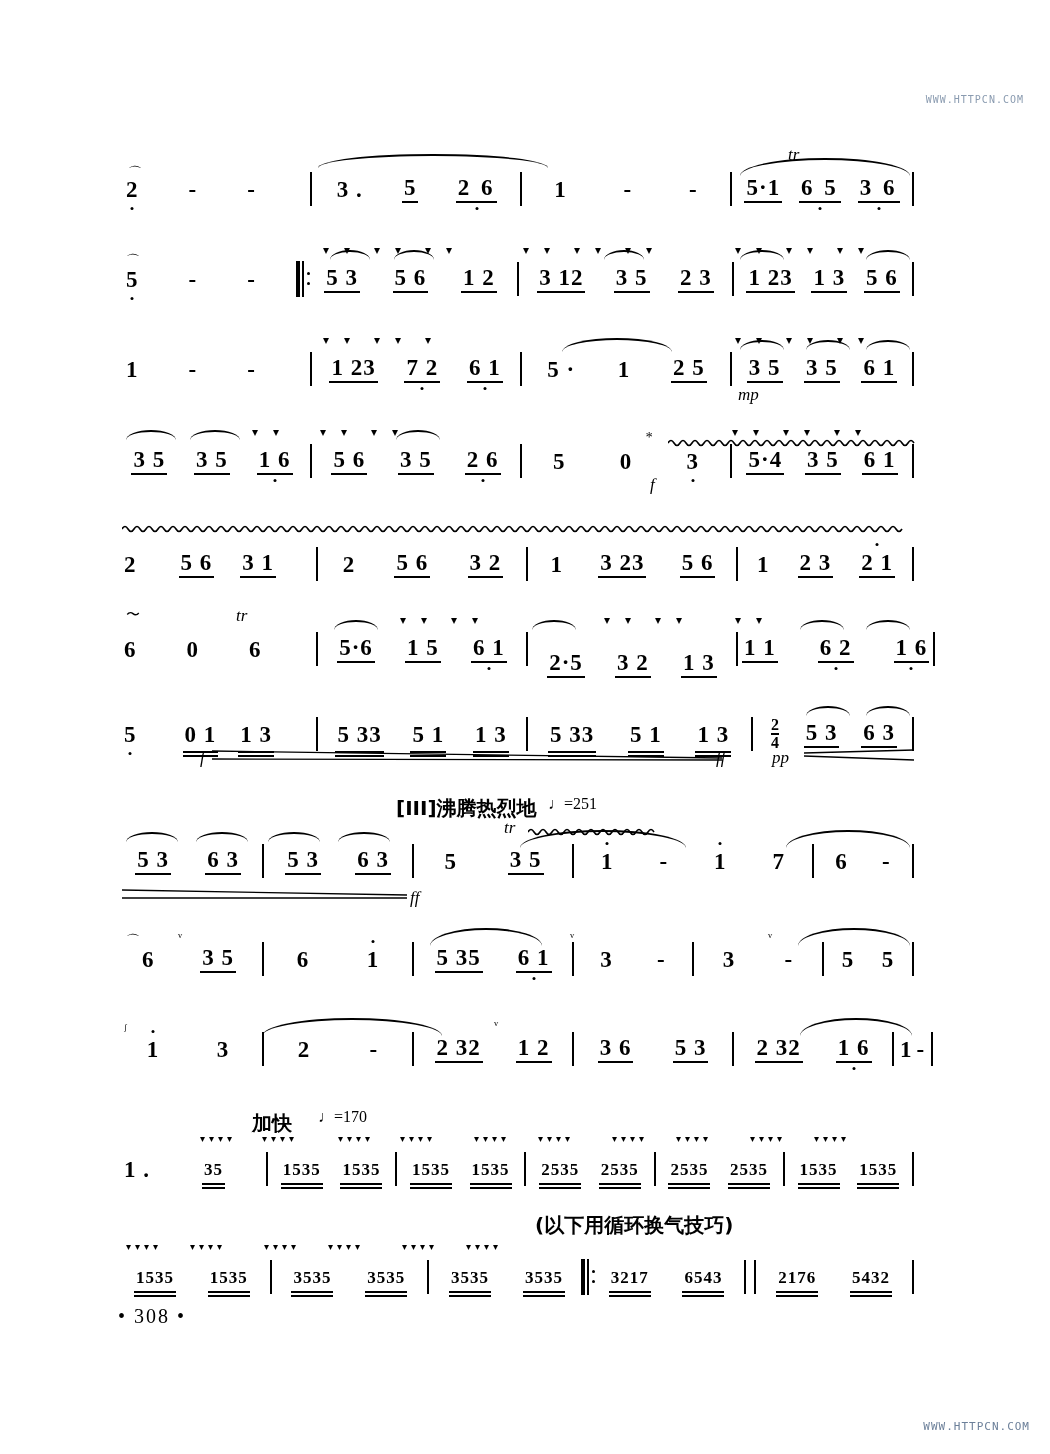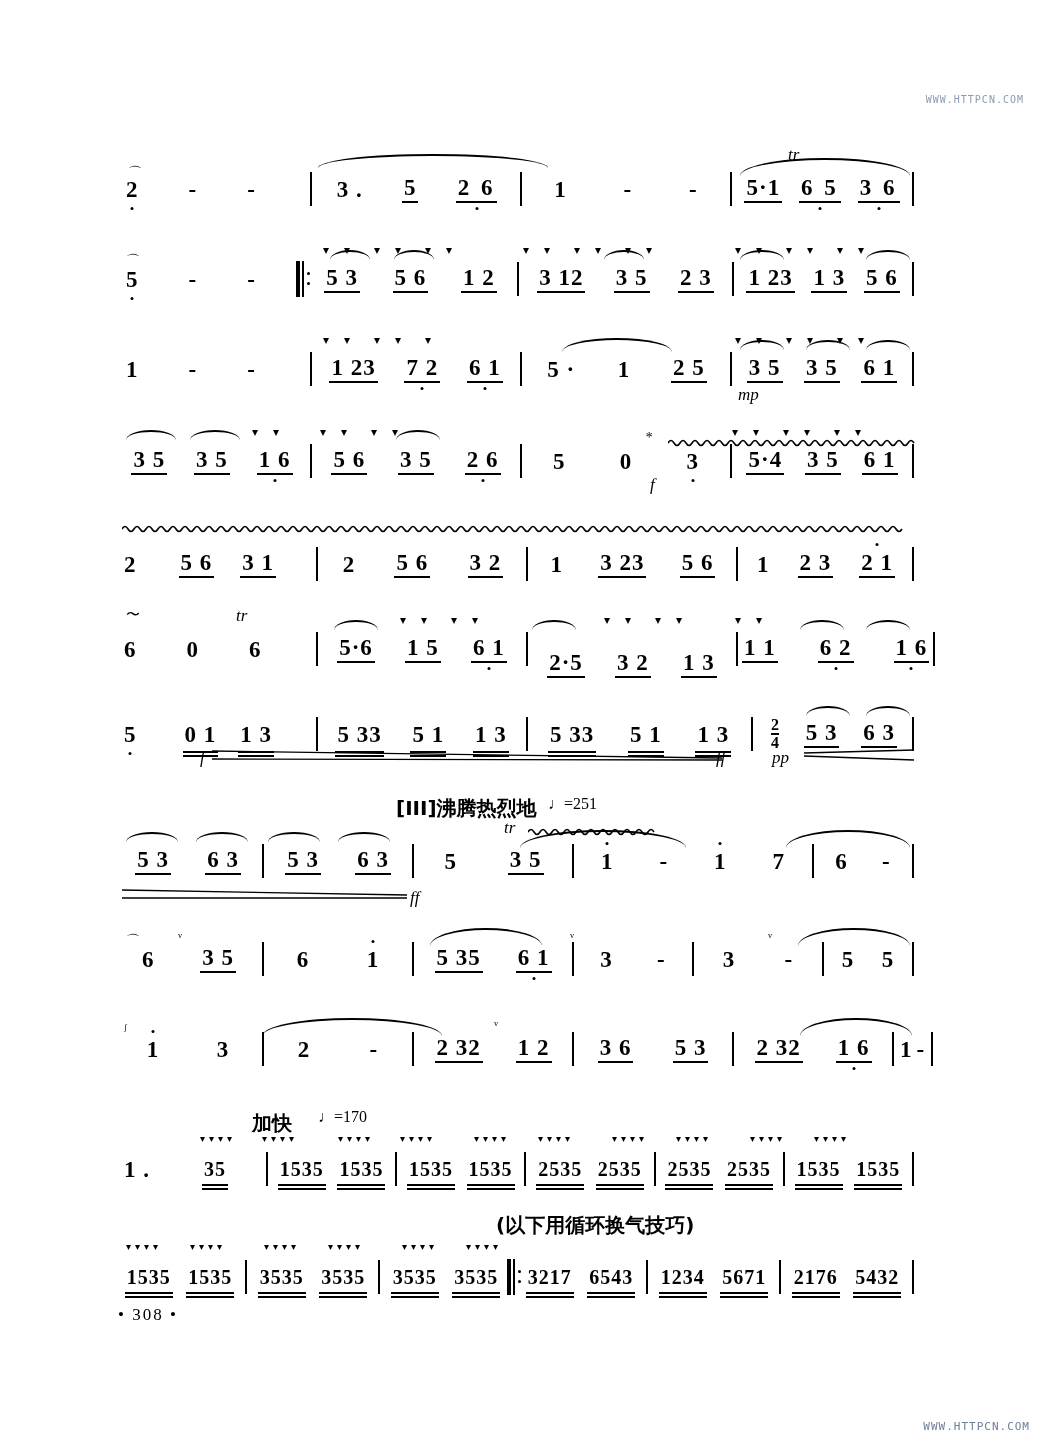--- a/index.html
+++ b/index.html
@@ -49,21 +49,21 @@
   .note {
     position: relative;
     font-family: "Liberation Serif", serif;
     font-size: 23px;
     font-weight: 700;
     line-height: 1;
     letter-spacing: 1px;
     white-space: nowrap;
     padding: 0 2px;
   }
-  .note.small { font-size: 20px; }
+  .note.small { font-size: 17px; }
   .note.wide { letter-spacing: 3px; }
 
   
   .u1 { border-bottom: 2px solid #000; padding-bottom: 2px; }
   .u2b { position: relative; }
   .u2b::after {
     content: "";
     position: absolute;
     left: 0; right: 0;
     bottom: -7px;
@@ -200,21 +200,21 @@
     padding: 0 3px;
   }
   .timesig span { display: block; }
   .timesig .num { border-bottom: 2px solid #000; }
 
   
   .pagenum {
     position: absolute;
     left: 118px;
     top: 1305px;
-    font-size: 17px;
+    font-size: 20px;
     letter-spacing: 2px;
   }
 
   
   .watermark {
     position: absolute;
     right: 18px;
     bottom: 14px;
     display: flex;
     align-items: center;
@@ -705,21 +705,21 @@
   <div class="wedges" style="left:262px; top:1133px; font-size:10px; letter-spacing:4px;">▾▾▾▾</div>
   <div class="wedges" style="left:338px; top:1133px; font-size:10px; letter-spacing:4px;">▾▾▾▾</div>
   <div class="wedges" style="left:400px; top:1133px; font-size:10px; letter-spacing:4px;">▾▾▾▾</div>
   <div class="wedges" style="left:474px; top:1133px; font-size:10px; letter-spacing:4px;">▾▾▾▾</div>
   <div class="wedges" style="left:538px; top:1133px; font-size:10px; letter-spacing:4px;">▾▾▾▾</div>
   <div class="wedges" style="left:612px; top:1133px; font-size:10px; letter-spacing:4px;">▾▾▾▾</div>
   <div class="wedges" style="left:676px; top:1133px; font-size:10px; letter-spacing:4px;">▾▾▾▾</div>
   <div class="wedges" style="left:750px; top:1133px; font-size:10px; letter-spacing:4px;">▾▾▾▾</div>
   <div class="wedges" style="left:814px; top:1133px; font-size:10px; letter-spacing:4px;">▾▾▾▾</div>
 
-  <div class="cnmark" style="left:496px; top:1212px;">(以下用循环换气技巧)</div>
+  <div class="cnmark" style="left:535px; top:1212px;">(以下用循环换气技巧)</div>
 
   <div class="system" style="top:1248px;">
     <div class="measure" style="flex:1 1 0;">
       <span class="note u2b small">1535</span>
       <span class="note u2b small">1535</span>
     </div>
     <div class="bar"></div>
     <div class="measure" style="flex:1 1 0;">
       <span class="note u2b small">3535</span>
       <span class="note u2b small">3535</span>
@@ -731,24 +731,20 @@
     </div>
     <div class="repeat">
         <i class="a"></i>
         <i class="b"></i>
       </div>
     <div class="measure" style="flex:1 1 0;">
       <span class="note u2b small">3217</span>
       <span class="note u2b small">6543</span>
     </div>
     <div class="bar"></div>
-    <div class="measure" style="flex:1 1 0;">
-      <span class="note u2b small">1234</span>
-      <span class="note u2b small">5671</span>
-    </div>
     <div class="bar"></div>
     <div class="measure" style="flex:1 1 0;">
       <span class="note u2b small">2176</span>
       <span class="note u2b small">5432</span>
     </div>
     <div class="bar"></div>
   </div>
   <div class="wedges" style="left:126px; top:1241px; font-size:10px; letter-spacing:4px;">▾▾▾▾</div>
   <div class="wedges" style="left:190px; top:1241px; font-size:10px; letter-spacing:4px;">▾▾▾▾</div>
   <div class="wedges" style="left:264px; top:1241px; font-size:10px; letter-spacing:4px;">▾▾▾▾</div>

